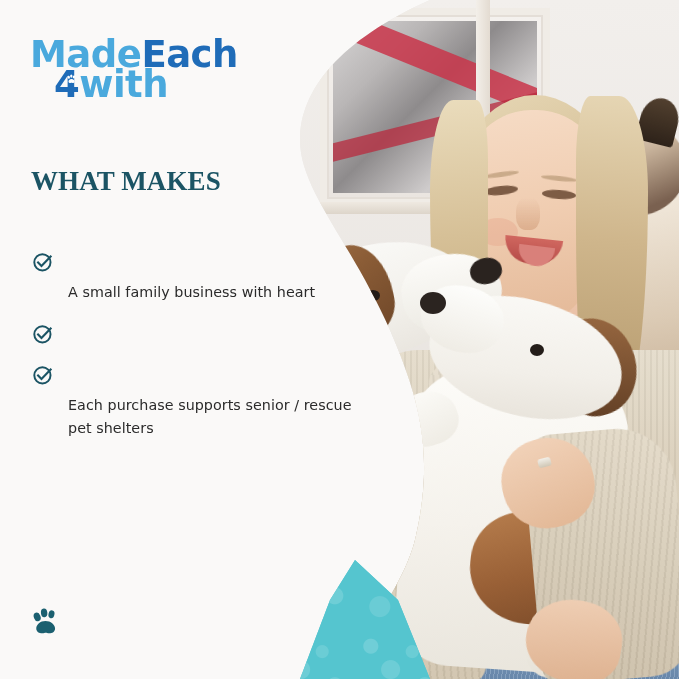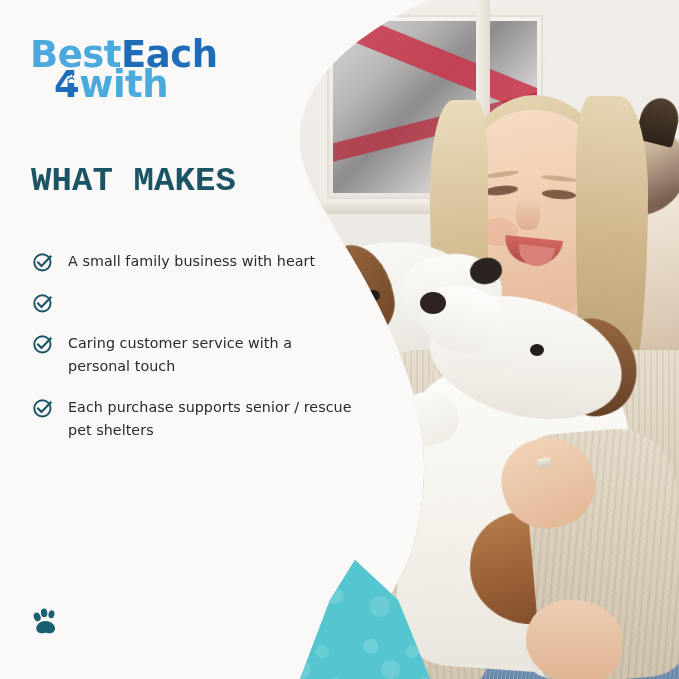--- a/index.html
+++ b/index.html
@@ -49,23 +49,23 @@
     width:11px; height:11px;
     z-index:3;
   }
 
   
   .headline {
     position:absolute;
     left:31px; top:164px;
     width:300px;
     color:#1b5464;
-    font-family:Liberation Mono, monospace;
+    font-family:Liberation Serif, serif;
     font-weight:bold;
-    font-size:34px;
+    font-size:27px;
     line-height:34px;
     letter-spacing:0.1px;
   }
   .headline .hl-row { display:block; }
 
   
   .bullets {
     position:absolute;
     left:32px; top:250px;
     width:330px;
@@ -83,20 +83,21 @@
     margin-top:1px;
   }
   .bullet-text {
     flex:1 1 auto;
     color:#2b2b2b;
     font-family:"DejaVu Sans", sans-serif;
     font-size:14.3px;
     line-height:23px;
     letter-spacing:0.05px;
     max-width:290px;
+    margin-top:31px;
   }
 
   
   .footer-paw {
     position:absolute;
     left:30px; top:606px;
     width:32px; height:32px;
   }
 
   
@@ -605,21 +606,21 @@
     </div>
   </div>
 
   <div class="turq">
     <div class="turq-shape"></div>
   </div>
 
   <div class="left-panel">
 
     <div class="logo">
-      <div class="logo-line1"><span class="lg-best">Best</span><span class="lg-life">Each</span></div>
+      <div class="logo-line1"><span class="lg-best">Made</span><span class="lg-life">Each</span></div>
       <div class="logo-line2"><span class="lg-four">4</span><span class="lg-pets">with</span></div>
       <svg class="logo-paw" viewBox="0 0 24 24">
         <ellipse cx="6" cy="7" rx="2.6" ry="3.4" fill="#ffffff" transform="rotate(-18 6 7)"></ellipse>
         <ellipse cx="11.5" cy="4.6" rx="2.5" ry="3.4" fill="#ffffff"></ellipse>
         <ellipse cx="17.2" cy="6.4" rx="2.4" ry="3.2" fill="#ffffff" transform="rotate(18 17.2 6.4)"></ellipse>
         <path d="M12 11c3.6 0 6.6 2.5 6.6 5.3 0 2.3-2 3.5-4.2 3.5-1.3 0-1.7-.5-2.4-.5s-1.1.5-2.4.5c-2.2 0-4.2-1.2-4.2-3.5C5.4 13.5 8.4 11 12 11z" fill="#ffffff"></path>
       </svg>
     </div>
 
     <div class="headline">
@@ -637,27 +638,20 @@
       </div>
 
 
       <div class="bullet">
         <svg class="bullet-icon" viewBox="0 0 26 26">
           <circle cx="12.3" cy="13.4" r="9.6" fill="none" stroke="#1b5464" stroke-width="2.3"></circle>
           <path d="M7.2 13.6 L11.2 17.6 L22 6.6" fill="none" stroke="#1b5464" stroke-width="2.5" stroke-linecap="square" stroke-linejoin="miter"></path>
         </svg>
       </div>
 
-      <div class="bullet">
-        <svg class="bullet-icon" viewBox="0 0 26 26">
-          <circle cx="12.3" cy="13.4" r="9.6" fill="none" stroke="#1b5464" stroke-width="2.3"></circle>
-          <path d="M7.2 13.6 L11.2 17.6 L22 6.6" fill="none" stroke="#1b5464" stroke-width="2.5" stroke-linecap="square" stroke-linejoin="miter"></path>
-        </svg>
-        <div class="bullet-text">Caring customer service with a personal touch</div>
-      </div>
 
       <div class="bullet">
         <svg class="bullet-icon" viewBox="0 0 26 26">
           <circle cx="12.3" cy="13.4" r="9.6" fill="none" stroke="#1b5464" stroke-width="2.3"></circle>
           <path d="M7.2 13.6 L11.2 17.6 L22 6.6" fill="none" stroke="#1b5464" stroke-width="2.5" stroke-linecap="square" stroke-linejoin="miter"></path>
         </svg>
         <div class="bullet-text">Each purchase supports senior / rescue pet shelters</div>
       </div>
 
     </div>

